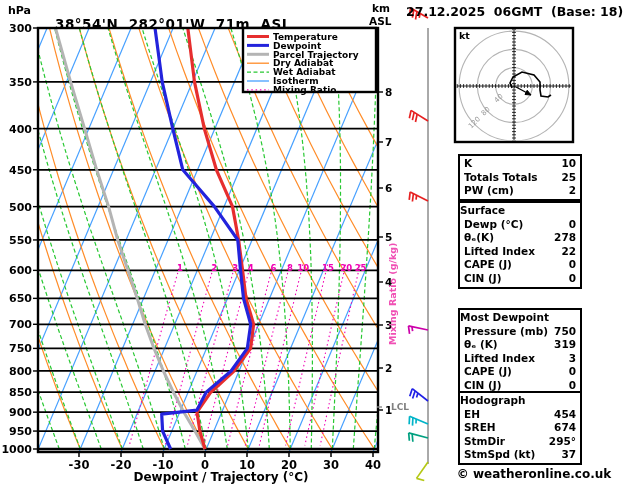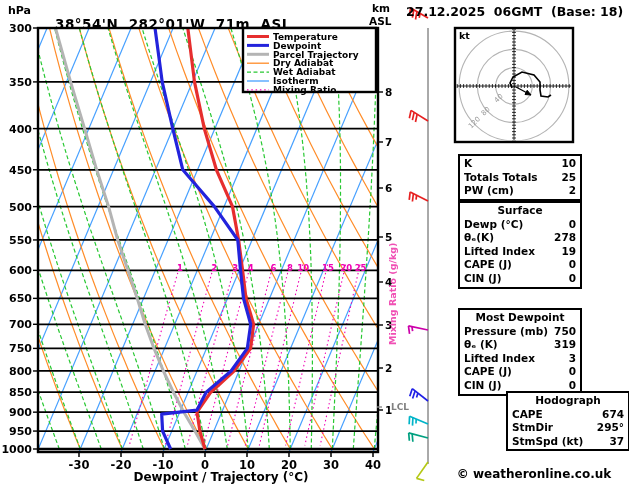--- a/index.html
+++ b/index.html
@@ -10,21 +10,21 @@
   #station-title{left:55px;top:16px;font:bold 13.5px "DejaVu Sans",sans-serif;letter-spacing:.5px;}
   #km-unit{left:372px;top:2px;font:bold 10.5px "DejaVu Sans",sans-serif;}
   #asl-unit{left:369px;top:15px;font:bold 10.5px "DejaVu Sans",sans-serif;}
   #datetime{left:406px;top:4px;font:bold 12.5px "DejaVu Sans",sans-serif;text-align:center;}
   #xaxis-label{left:98px;top:470px;width:246px;text-align:center;font:bold 12px "DejaVu Sans",sans-serif;}
   #credit{left:436px;top:467px;width:196px;text-align:center;font:bold 12px "DejaVu Sans",sans-serif;}
   svg{position:absolute;left:0;top:0;}
   .tbox{position:absolute;left:458px;width:124px;border:2px solid #000;background:#fff;
         font:bold 10.5px "DejaVu Sans",sans-serif;box-sizing:border-box;padding:1px 0;}
   .trow{display:flex;justify-content:space-between;padding:0 4px;height:13.6px;line-height:13.8px;}
-  .ttitle{text-align:center;height:13.6px;line-height:13.8px;}
+  .ttitle{height:13.6px;line-height:13.8px;}
 </style>
 </head>
 <body>
 
 <div class="stage">
   <svg id="chart" width="629" height="486">
       <defs>
         <clipPath id="plotclip">
           <rect x="39" y="29" width="338" height="422"></rect>
         </clipPath>
@@ -391,21 +391,21 @@
         <div class="trow">
           <span>Dewp (°C)</span>
           <span>0</span>
         </div>
         <div class="trow">
           <span>θₑ(K)</span>
           <span>278</span>
         </div>
         <div class="trow">
           <span>Lifted Index</span>
-          <span>19</span>
+          <span>22</span>
         </div>
         <div class="trow">
           <span>CAPE (J)</span>
           <span>0</span>
         </div>
         <div class="trow">
           <span>CIN (J)</span>
           <span>0</span>
         </div>
       </div>
@@ -425,24 +425,28 @@
         </div>
         <div class="trow">
           <span>CAPE (J)</span>
           <span>0</span>
         </div>
         <div class="trow">
           <span>CIN (J)</span>
           <span>0</span>
         </div>
       </div>
-      <div class="tbox" style="top: 391px; margin-left: 48px;">
+      <div class="tbox" style="top: 391px;">
         <div class="ttitle">Hodograph</div>
         <div class="trow">
-          <span>CAPE</span>
+          <span>EH</span>
+          <span>454</span>
+        </div>
+        <div class="trow">
+          <span>SREH</span>
           <span>674</span>
         </div>
         <div class="trow">
           <span>StmDir</span>
           <span>295°</span>
         </div>
         <div class="trow">
           <span>StmSpd (kt)</span>
           <span>37</span>
         </div>

